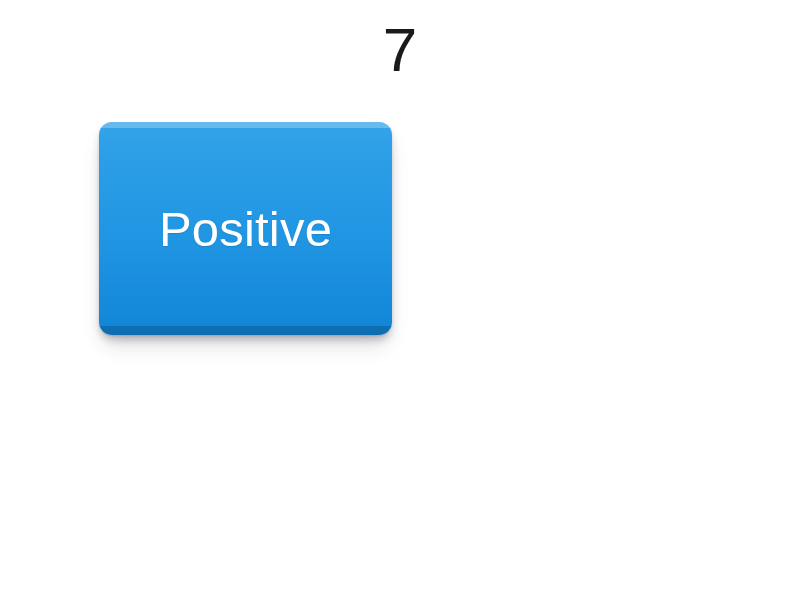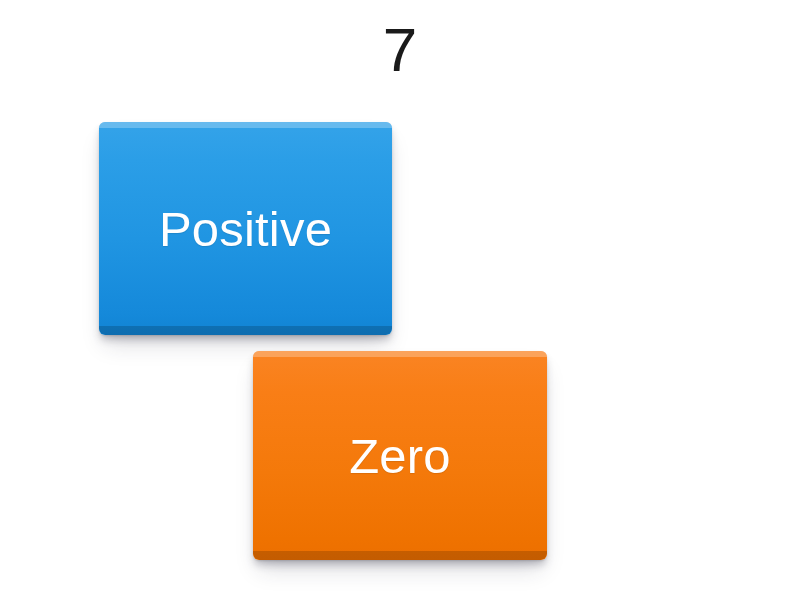--- a/index.html
+++ b/index.html
@@ -31,21 +31,21 @@
     line-height: 72px;
     font-weight: 400;
     color: #1a1a1a;
     letter-spacing: 0px;
     -webkit-font-smoothing: antialiased;
   }
 
   
   .card {
     position: absolute;
-    border-radius: 6px;
+    border-radius: 13px;
     box-sizing: border-box;
     overflow: hidden;
     box-shadow:
       0 6px 9px -2px rgba(40, 40, 60, 0.30),
       0 14px 22px -6px rgba(40, 40, 60, 0.18),
       0 1px 2px rgba(0, 0, 0, 0.12);
     cursor: pointer;
     user-select: none;
   }
 
@@ -124,17 +124,14 @@
 
 <div class="stage">
 
   <div class="quiz-title">7</div>
 
   <div class="card" id="card-positive">
     <span class="card-label">Positive</span>
   </div>
 
 
-  <div class="card" id="card-zero">
-    <span class="card-label">Zero</span>
-  </div>
 
 </div>
 
 </body></html>

